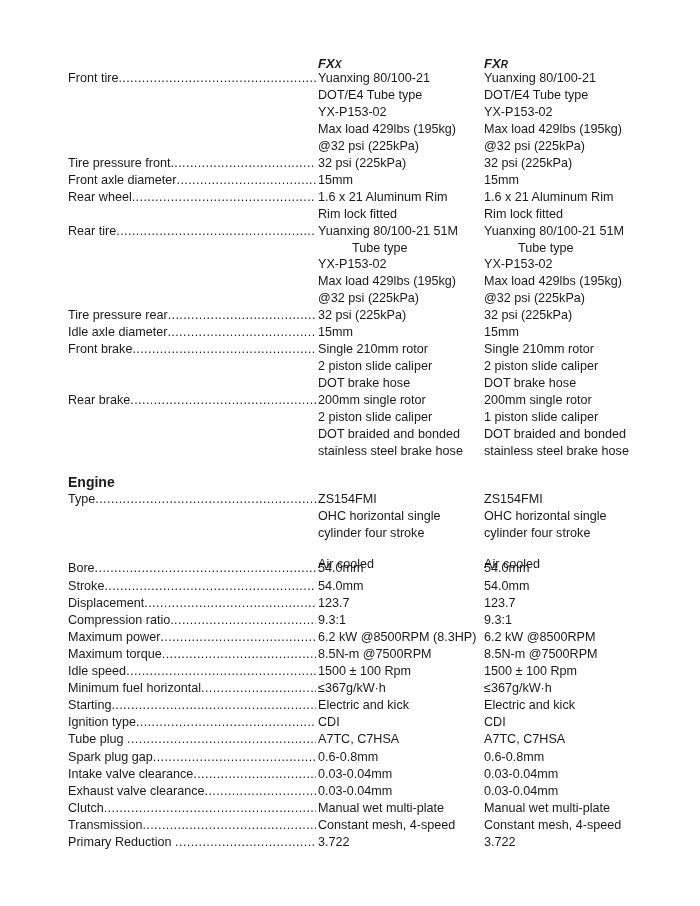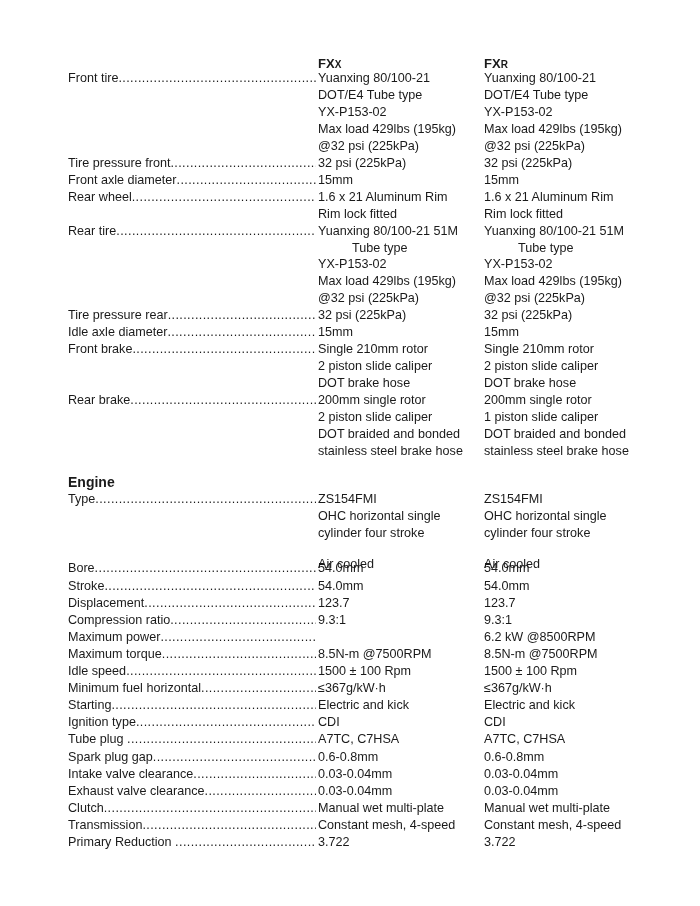--- a/index.html
+++ b/index.html
@@ -1,19 +1,19 @@
 <!DOCTYPE html>
 <html><head>
 <meta charset="utf-8">
 <style>
   html, body { margin: 0; padding: 0; background: #ffffff; }
   body { width: 700px; height: 906px; position: relative; overflow: hidden;
          font-family: "Liberation Sans", sans-serif; color: #1a1a1a; font-size: 12.6px; }
   .page { position: absolute; left: 0; top: 0; width: 700px; }
-  .hdr { position: absolute; top: 56px; font-weight: bold; font-size: 13px; }
+  .hdr { position: absolute; top: 56px; font-weight: bold; font-size: 13px; font-style: italic; }
   .hdr .sc { font-size: 10px; }
   .row { position: absolute; left: 0; width: 700px; height: 17px; line-height: 17px; white-space: nowrap; }
   .lbl { position: absolute; left: 68px; width: 248px; overflow: hidden; }
   .lbl .dots { letter-spacing: 0.4px; }
   .c1 { position: absolute; left: 318px; }
   .c2 { position: absolute; left: 484px; }
   .section { position: absolute; left: 68px; font-weight: bold; font-size: 14px; }
 </style>
 </head>
 <body>
@@ -178,20 +178,21 @@
         <div class="c1">123.7</div>
         <div class="c2">123.7</div>
       </div>
       <div class="row" style="top: 611.7px;">
         <div class="lbl"><span>Compression ratio</span><span class="dots">........................................................................................................................</span></div>
         <div class="c1">9.3:1</div>
         <div class="c2">9.3:1</div>
       </div>
       <div class="row" style="top: 628.8px;">
         <div class="lbl"><span>Maximum power</span><span class="dots">........................................................................................................................</span></div>
+        <div class="c1">6.2 kW @8500RPM (8.3HP)</div>
         <div class="c2">6.2 kW @8500RPM</div>
       </div>
       <div class="row" style="top: 645.9px;">
         <div class="lbl"><span>Maximum torque</span><span class="dots">........................................................................................................................</span></div>
         <div class="c1">8.5N-m @7500RPM</div>
         <div class="c2">8.5N-m @7500RPM</div>
       </div>
       <div class="row" style="top: 663px;">
         <div class="lbl"><span>Idle speed</span><span class="dots">........................................................................................................................</span></div>
         <div class="c1">1500 ± 100 Rpm</div>

